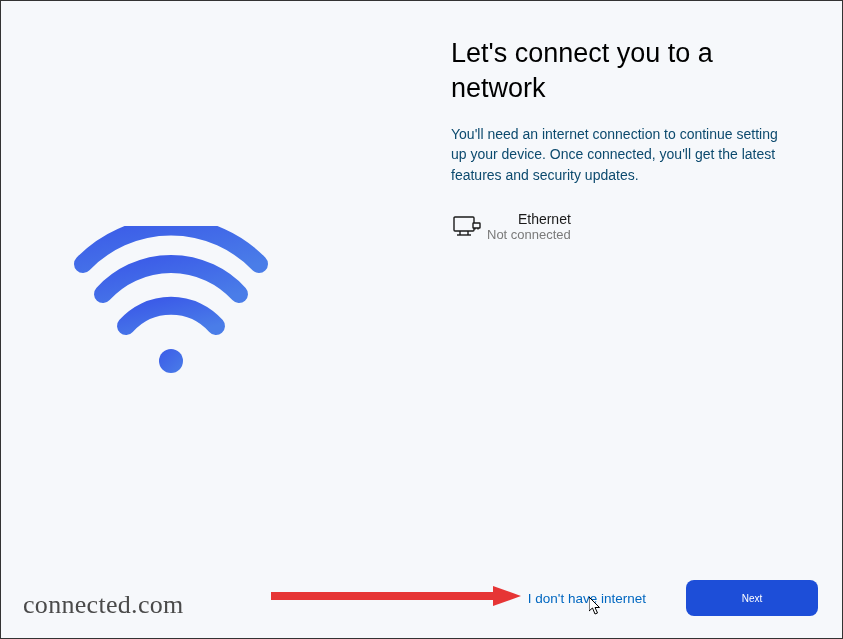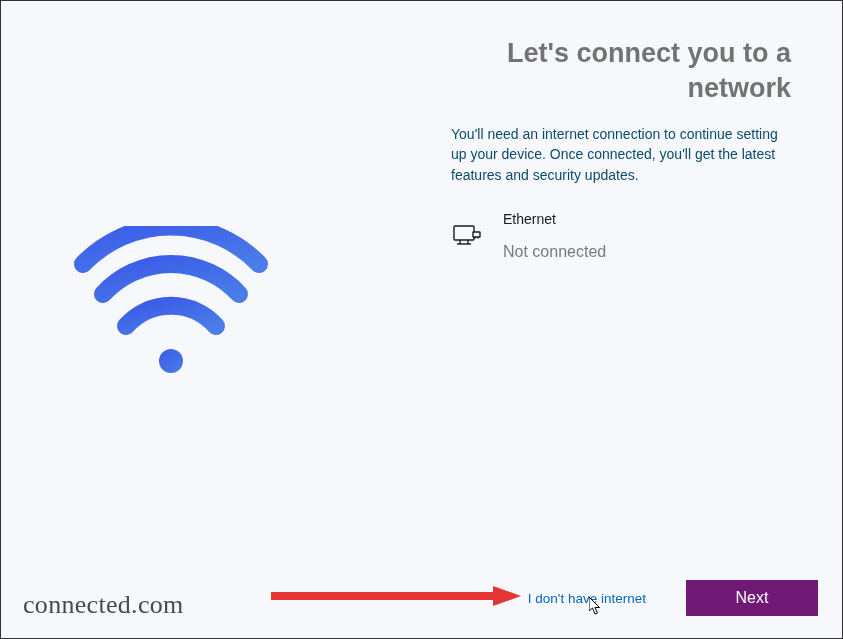--- a/index.html
+++ b/index.html
@@ -13,56 +13,55 @@
       border: 1px solid #333;
     }
     .content-panel {
       position: absolute;
       left: 450px;
       top: 35px;
       width: 340px;
     }
     .page-title {
       font-size: 27px;
-      font-weight: 700;
-      color: #737373;
+      font-weight: 400;
+      color: #000000;
       line-height: 1.3;
       margin-bottom: 18px;
-      text-align: right;
     }
     .page-description {
       font-size: 14px;
       color: #0c4a6e;
       line-height: 1.45;
       margin-bottom: 26px;
     }
     .network-item {
       display: flex;
       align-items: center;
-      gap: 22px;
+      gap: 6px;
       padding-left: 2px;
+      text-align: right;
     }
     .ethernet-icon {
       width: 28px;
       height: 24px;
       flex-shrink: 0;
     }
     .network-info {
       display: flex;
       flex-direction: column;
     }
     .network-name {
       font-size: 14px;
       color: #1a1a1a;
       font-weight: 400;
     }
     .network-status {
-      font-size: 16px;
+      font-size: 13px;
       color: #7a7a7a;
-      margin-top: 16px;
     }
     .wifi-illustration {
       position: absolute;
       left: 70px;
       top: 225px;
       width: 200px;
       height: 160px;
     }
     .footer {
       position: absolute;
@@ -74,25 +73,25 @@
     }
     .skip-link {
       font-size: 13.5px;
       color: #0067c0;
       cursor: pointer;
       text-decoration: none;
     }
     .next-button {
       width: 132px;
       height: 36px;
-      background: #701a75;
+      background: #1d4ed8;
       color: #ffffff;
       border: none;
-      border-radius: 0;
-      font-size: 16px;
+      border-radius: 8px;
+      font-size: 10px;
       cursor: not-allowed;
       font-family: inherit;
     }
     .watermark {
       position: absolute;
       left: 22px;
       bottom: 18px;
       font-family: Georgia, 'Times New Roman', serif;
       font-size: 26px;
       color: #4a4a4a;

